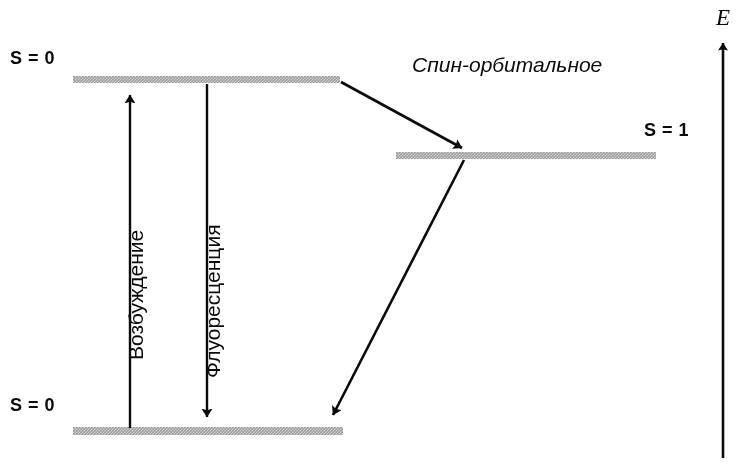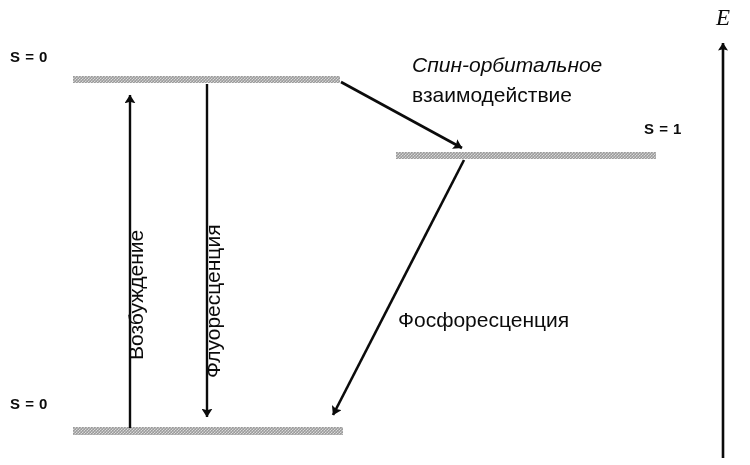--- a/index.html
+++ b/index.html
@@ -25,21 +25,21 @@
     background-image:
       linear-gradient(45deg, #d8d8d8 25%, transparent 25%, transparent 75%, #d8d8d8 75%),
       linear-gradient(45deg, #d8d8d8 25%, transparent 25%, transparent 75%, #d8d8d8 75%);
     background-size: 3px 3px;
     background-position: 0 0, 1.5px 1.5px;
   }
   
   .state-label {
     position: absolute;
     font-family: "Liberation Sans", sans-serif;
-    font-size: 15px;
+    font-size: 18px;
     font-weight: 700;
     color: #0b0b0b;
     letter-spacing: 0.5px;
     white-space: nowrap;
   }
   
   .caption {
     position: absolute;
     font-family: "Liberation Sans", sans-serif;
     font-size: 21px;
@@ -91,23 +91,21 @@
   <div class="state-label" style="left:644px; top:120px;text-align:center;">S = 1</div>
 
   <div class="state-label" style="left:10px; top:395px;">S = 0</div>
 
   <div class="caption-vertical" style="left:124px; top:360px;">Возбуждение</div>
 
   <div class="caption-vertical" style="left:201px; top:378px;">Флуоресценция</div>
 
   <div class="caption" style="left:412px; top:50px;font-style:italic;">Спин-орбитальное</div>
 
-  <div class="caption" style="left:412px; top:80px;">взаимодействие</div>
 
-  <div class="caption" style="left:398px; top:305px;">Фосфоресценция</div>
 
   <div class="axis-label" style="left:716px; top:5px;">E</div>
 
   <svg class="overlay" viewBox="0 0 750 465">
     <defs>
       <marker id="ah" markerWidth="9" markerHeight="11" refX="8.4" refY="5.5" orient="auto" markerUnits="userSpaceOnUse">
         <path d="M0,0 L8.6,5.5 L0,11 L1.6,5.5 Z" fill="#0b0b0b"></path>
       </marker>
       <marker id="ah-thin" markerWidth="8" markerHeight="10" refX="7.6" refY="5" orient="auto" markerUnits="userSpaceOnUse">
         <path d="M0,0 L7.8,5 L0,10 L1.4,5 Z" fill="#0b0b0b"></path>

